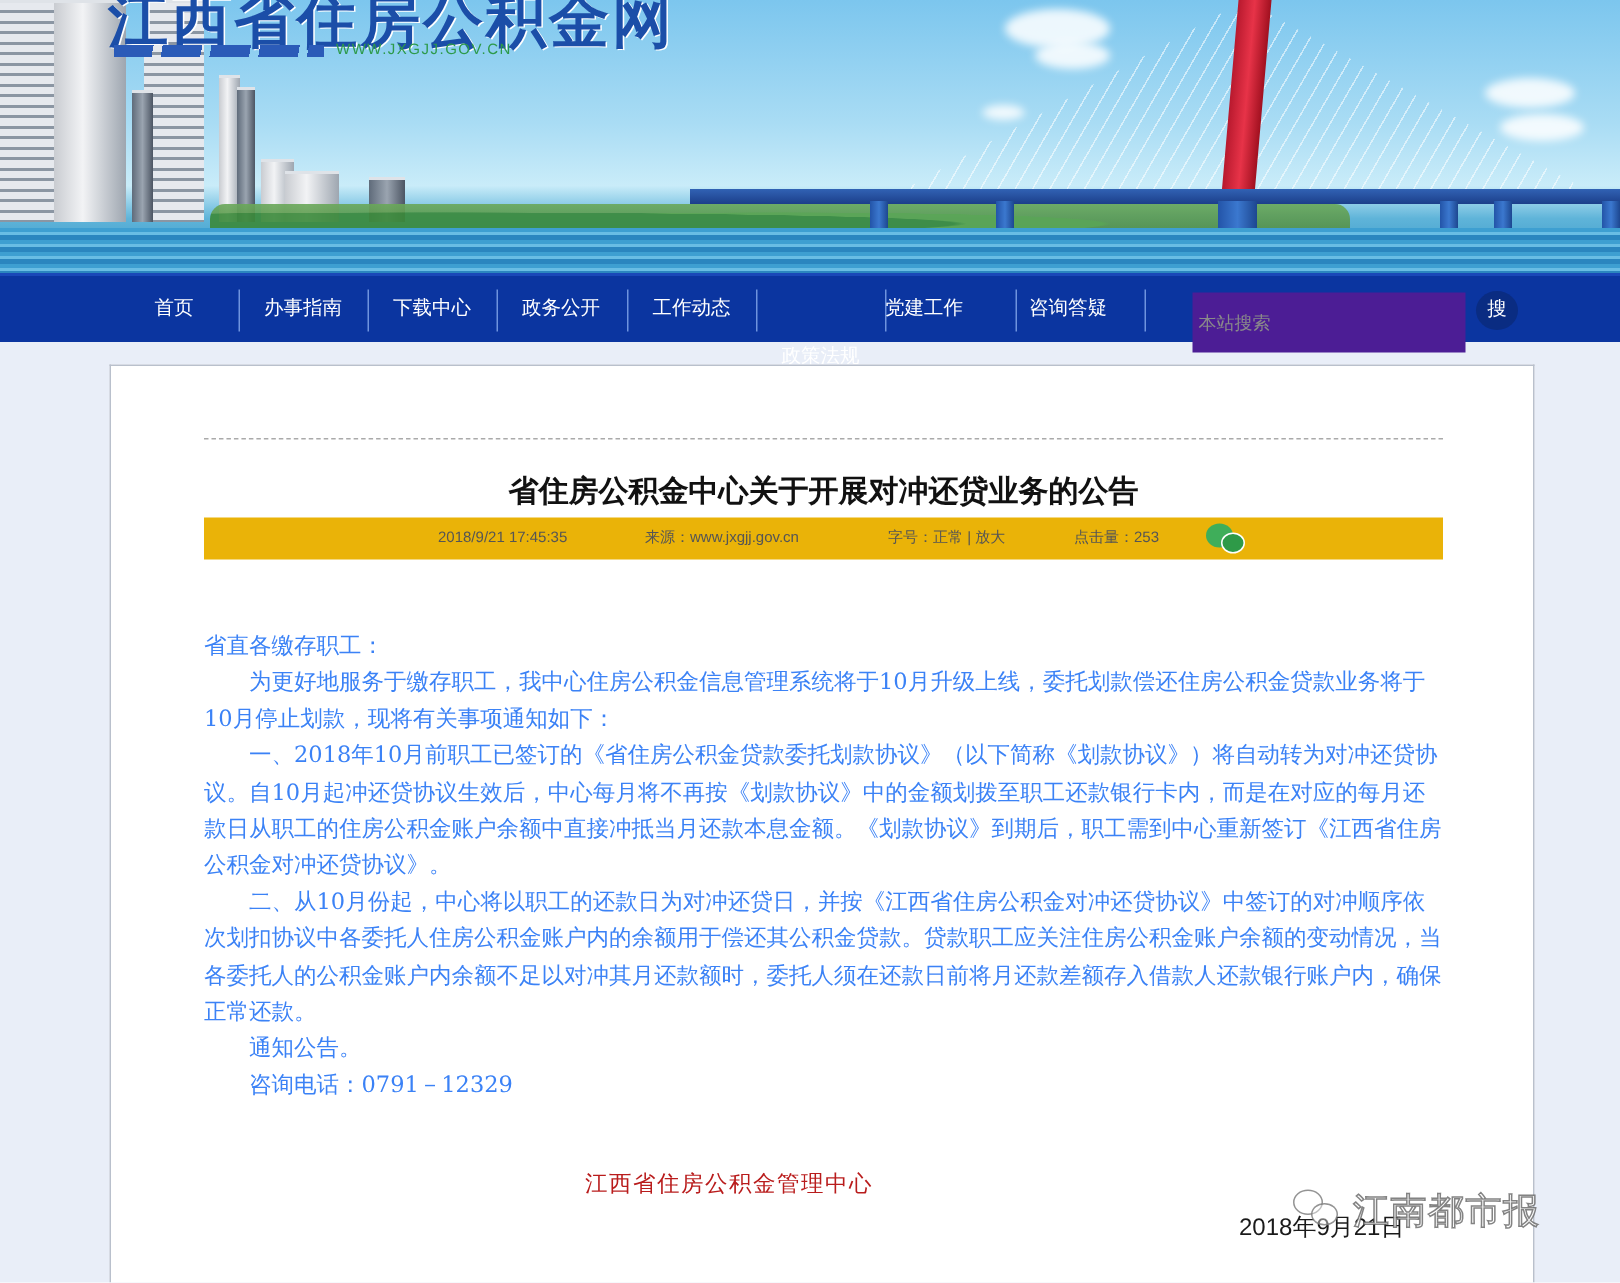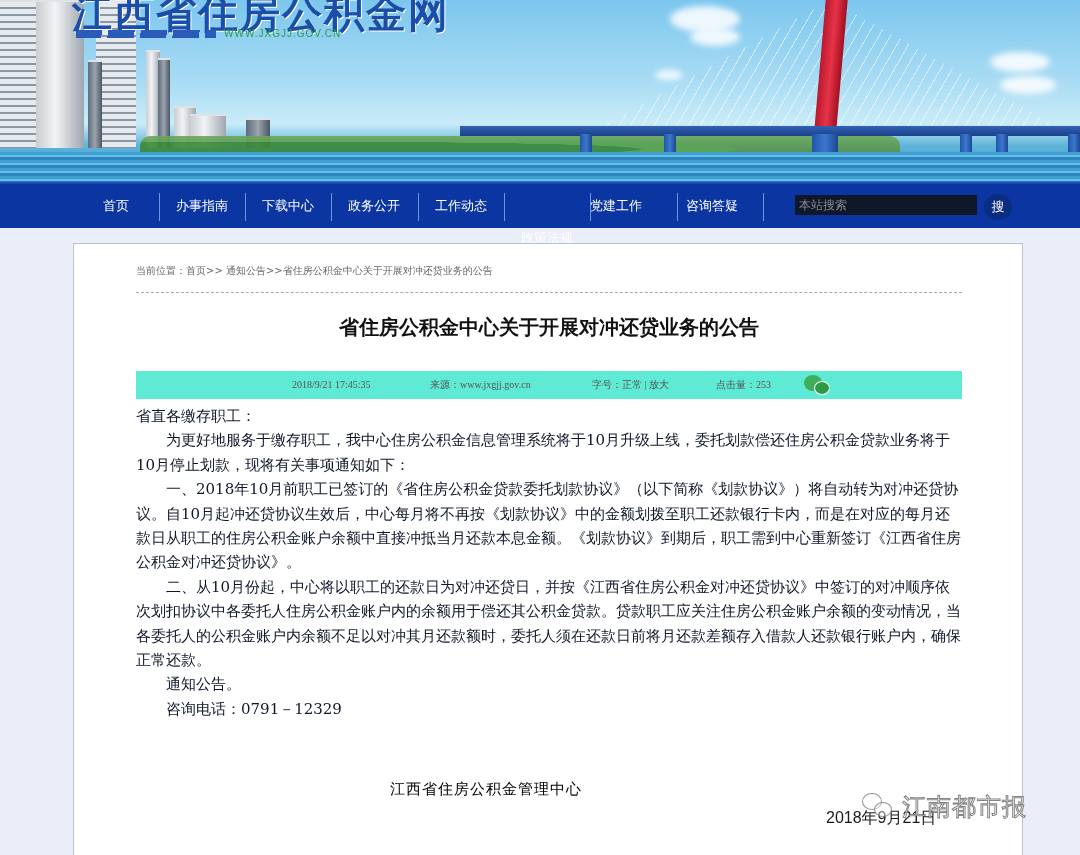--- a/index.html
+++ b/index.html
@@ -75,22 +75,22 @@
     }
     .nav-item {
       position: absolute; top: 0; height: 46px; line-height: 44px;
       color: #ffffff; font-size: 13px; text-align: center;
       font-family: "DejaVu Sans", sans-serif;
     }
     .nav-sep {
       position: absolute; top: 9px; width: 1px; height: 28px; background: #6f93de;
     }
     .search-input {
-      position: absolute; left: 795px; top: 11px; width: 182px; height: 20px;
-      background: #0f172a; border: none; outline: none;
+      position: absolute; left: 795px; top: 11px; width: 182px; height: 40px;
+      background: #4c1d95; border: none; outline: none;
       font-size: 12px; color: #888; padding-left: 4px;
       font-family: "DejaVu Sans", sans-serif;
     }
     .search-input::placeholder { color: #8a8a8a; }
     .search-btn {
       position: absolute; left: 984px; top: 10px; width: 28px; height: 26px;
       border-radius: 50%; background: #0a2c82; color: #fff;
       font-size: 13px; line-height: 26px; text-align: center; border: none;
       font-family: "DejaVu Sans", sans-serif;
     }
@@ -109,43 +109,43 @@
     .dash-line {
       position: absolute; left: 62px; top: 48px; width: 826px; height: 0;
       border-top: 1px dashed #aaa;
     }
     .article-title {
       position: absolute; left: 0; top: 70px; width: 950px; text-align: center;
       font-size: 20px; font-weight: bold; color: #111;
       font-family: "DejaVu Sans", sans-serif;
     }
     .meta-bar {
-      position: absolute; left: 62px; top: 127px; width: 826px; height: 28px;
-      background: #5eead4;
+      position: absolute; left: 62px; top: 101px; width: 826px; height: 28px;
+      background: #eab308;
       font-size: 10px; color: #555; line-height: 28px;
-      font-family: Liberation Serif, serif;
+      font-family: Liberation Sans, sans-serif;
     }
     .meta-bar .m { position: absolute; top: 0; }
     .wechat {
       position: absolute; left: 668px; top: 4px; width: 30px; height: 22px;
     }
     .wechat .b1 { position: absolute; left: 0; top: 0; width: 18px; height: 16px; border-radius: 50%; background: #3fae5a; }
     .wechat .b2 { position: absolute; left: 10px; top: 6px; width: 16px; height: 14px; border-radius: 50%; background: #2e9a48; border: 1px solid #fff; }
 
     .body-text {
-      position: absolute; left: 62px; top: 160px; width: 826px;
+      position: absolute; left: 62px; top: 174px; width: 826px;
       font-family: "DejaVu Serif", "Liberation Serif", serif;
-      font-size: 15px; line-height: 24.4px; color: #0f172a;
+      font-size: 15px; line-height: 24.4px; color: #3b82f6;
     }
     .body-text p { margin: 0; }
     .indent { text-indent: 30px; }
     .signature {
       position: absolute; left: 316px; top: 536px;
       font-family: "DejaVu Serif", "Liberation Serif", serif;
-      font-size: 15px; color: #000000; letter-spacing: 1px;
+      font-size: 15px; color: #b91c1c; letter-spacing: 1px;
     }
     .date {
       position: absolute; left: 752px; top: 564px;
       font-family: "Liberation Sans", sans-serif;
       font-size: 16px; color: #1a1a1a;
     }
 
     
     .watermark {
       position: absolute; left: 862px; top: 790px; height: 34px;
@@ -215,24 +215,20 @@
   <div class="nav-sep" style="left:590px;"></div>
   <a class="nav-item" style="left:570px;width:72px;text-align:right;">党建工作</a>
   <div class="nav-sep" style="left:677px;"></div>
   <a class="nav-item" style="left:676px;width:72px;">咨询答疑</a>
   <div class="nav-sep" style="left:763px;"></div>
   <input class="search-input" type="text" placeholder="本站搜索" style="">
   <button class="search-btn">搜</button>
 </div>
 
 <div class="panel">
-  <div class="breadcrumb">
-    <span>当前位置：</span><a>首页</a><span>&gt;&gt;</span>
-    <a>通知公告</a><span>&gt;&gt;</span><span>省住房公积金中心关于开展对冲还贷业务的公告</span>
-  </div>
   <div class="dash-line"></div>
 
   <h1 class="article-title">省住房公积金中心关于开展对冲还贷业务的公告</h1>
 
   <div class="meta-bar">
     <span class="m" style="left:156px;">2018/9/21 17:45:35</span>
     <span class="m" style="left:294px;"><span>来源：</span><span>www.jxgjj.gov.cn</span></span>
     <span class="m" style="left:456px;"><span>字号：</span><a>正常</a> <span>|</span> <a>放大</a></span>
     <span class="m" style="left:580px;"><span>点击量：</span><span>253</span></span>
     <div class="wechat">

